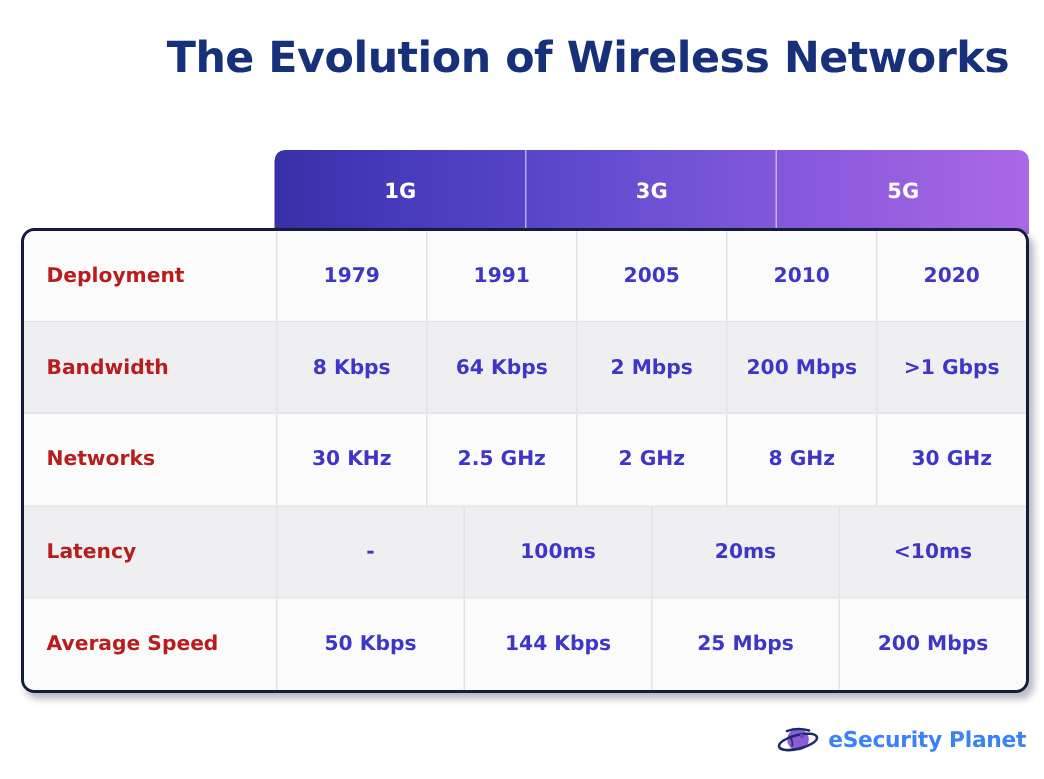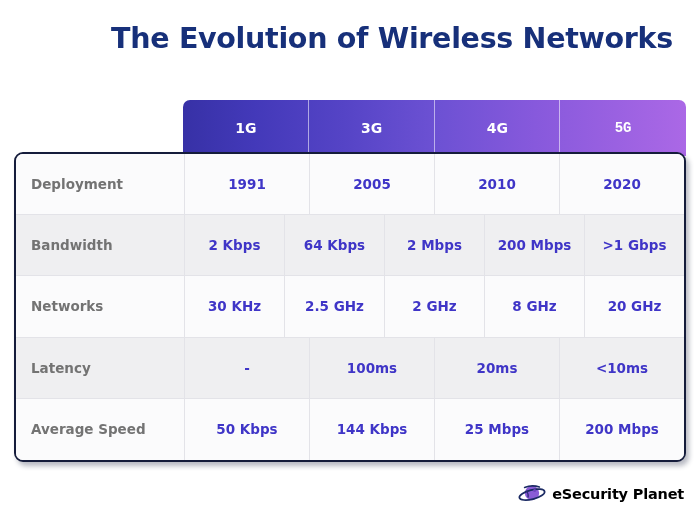--- a/index.html
+++ b/index.html
@@ -63,21 +63,21 @@
     flex: 1 1 0;
     display: flex;
     align-items: center;
     justify-content: center;
     color: #ffffff;
     font-size: 14px;
     font-weight: bold;
     font-family: "DejaVu Sans", "Liberation Sans", sans-serif;
     box-shadow: inset -1px 0 0 rgba(255,255,255,0.55);
   }
-  .head-cell:last-child { box-shadow: none; font-family: Liberation Mono, monospace; }
+  .head-cell:last-child { box-shadow: none; }
 
   
   .table-card {
     position: absolute;
     left: 14px;
     top: 152px;
     width: 672px;
     height: 310px;
     border: 2px solid #151c3b;
     border-radius: 9px;
@@ -100,21 +100,21 @@
 
   .label-cell {
     width: 169px;
     flex: 0 0 169px;
     display: flex;
     align-items: center;
     padding-left: 15px;
     box-sizing: border-box;
     font-size: 13.5px;
     font-weight: bold;
-    color: #737373;
+    color: #b91c1c;
     font-family: "DejaVu Sans", "Liberation Sans", sans-serif;
     border-right: 1px solid #e3e3e8;
   }
 
   .data-cell {
     flex: 1 1 0;
     display: flex;
     align-items: center;
     justify-content: center;
     font-size: 13.5px;
@@ -138,66 +138,66 @@
   }
   .logo-mark {
     width: 30px;
     height: 24px;
     position: relative;
     flex: 0 0 30px;
   }
   .logo-text {
     font-size: 14.5px;
     font-weight: bold;
-    color: #000000;
+    color: #3b82f6;
     letter-spacing: -0.2px;
     font-family: "DejaVu Sans", "Liberation Sans", sans-serif;
     white-space: nowrap;
   }
 </style>
 </head>
 <body>
 
 <div id="page">
 
   <div class="title">The Evolution of Wireless Networks</div>
 
   <div class="head-strip">
     <div class="head-cell">1G</div>
     <div class="head-cell">3G</div>
-    <div class="head-cell">4G</div>
     <div class="head-cell">5G</div>
   </div>
 
   <div class="table-card">
 
     <div class="row plain">
       <div class="label-cell">Deployment</div>
+      <div class="data-cell">1979</div>
       <div class="data-cell">1991</div>
       <div class="data-cell">2005</div>
       <div class="data-cell">2010</div>
       <div class="data-cell">2020</div>
     </div>
 
     <div class="row alt">
       <div class="label-cell">Bandwidth</div>
-      <div class="data-cell">2 Kbps</div>
+      <div class="data-cell">8 Kbps</div>
       <div class="data-cell">64 Kbps</div>
       <div class="data-cell">2 Mbps</div>
       <div class="data-cell">200 Mbps</div>
       <div class="data-cell">&gt;1 Gbps</div>
     </div>
 
     <div class="row plain">
       <div class="label-cell">Networks</div>
       <div class="data-cell">30 KHz</div>
       <div class="data-cell">2.5 GHz</div>
       <div class="data-cell">2 GHz</div>
       <div class="data-cell">8 GHz</div>
-      <div class="data-cell">20 GHz</div>
+      <div class="data-cell">30 GHz</div>
     </div>
 
     <div class="row alt">
       <div class="label-cell">Latency</div>
       <div class="data-cell">-</div>
       <div class="data-cell">100ms</div>
       <div class="data-cell">20ms</div>
       <div class="data-cell">&lt;10ms</div>
     </div>
 

